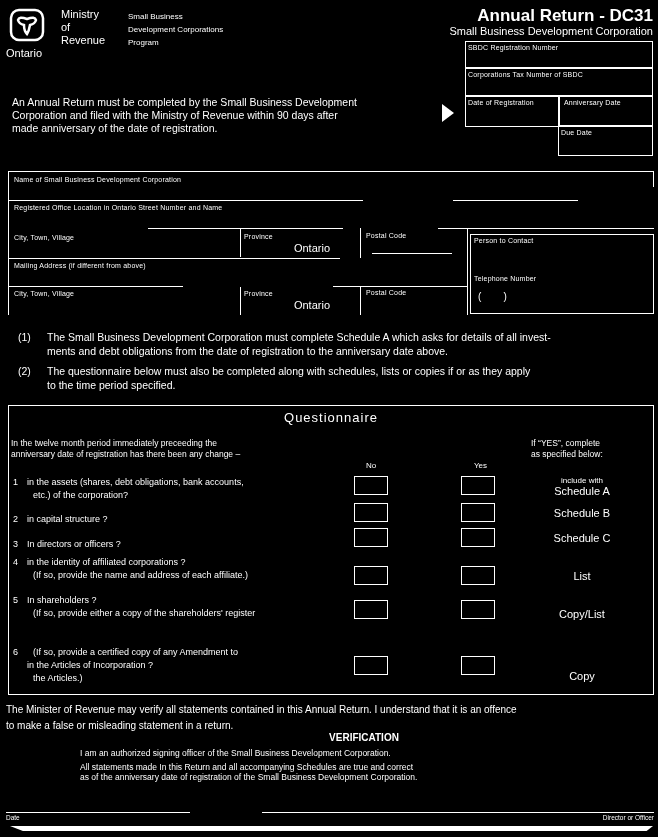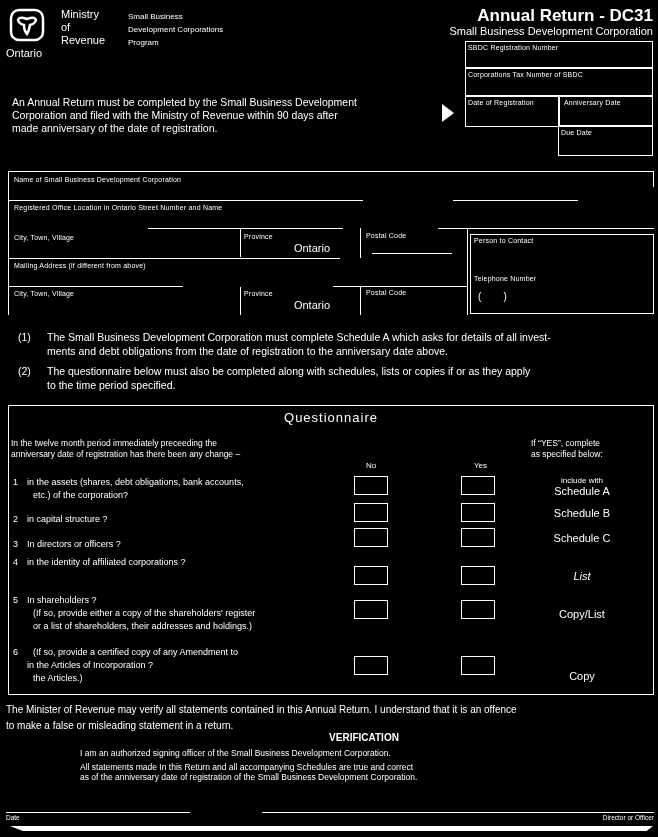--- a/index.html
+++ b/index.html
@@ -188,33 +188,33 @@
         <div class="cb" style="left: 345px; top: 0px;"></div>
         <div class="cb" style="left: 452px; top: 0px;"></div>
         <div class="sched" style="left: 513px; top: 4px;">
           <div>Schedule C</div>
         </div>
       </div>
       <div class="abs" style="left: 0px; top: 150px; width: 640px; height: 40px;">
         <div class="qtext" style="left: 4px; top: 0px;">4</div>
         <div class="qtext" style="left: 18px; top: 0px; white-space: nowrap;">
           <div>in the identity of affiliated corporations ?</div>
+          <div style="padding-left: 6px;">(If so, provide the name and address of each affiliate.)</div>
         </div>
         <div class="cb" style="left: 345px; top: 10px;"></div>
         <div class="cb" style="left: 452px; top: 10px;"></div>
-        <div class="sched" style="left: 513px; top: 14px; font-style: italic;">
+        <div class="sched" style="left: 513px; top: 14px;">
           <div>List</div>
         </div>
       </div>
       <div class="abs" style="left: 0px; top: 188px; width: 640px; height: 40px;">
         <div class="qtext" style="left: 4px; top: 0px;">5</div>
         <div class="qtext" style="left: 18px; top: 0px; white-space: nowrap;">
           <div>In shareholders ?</div>
           <div style="padding-left: 6px;">(If so, provide either a copy of the shareholders' register</div>
-          <div style="padding-left: 6px;">or a list of shareholders, their addresses and holdings.)</div>
         </div>
         <div class="cb" style="left: 345px; top: 6px;"></div>
         <div class="cb" style="left: 452px; top: 6px;"></div>
         <div class="sched" style="left: 513px; top: 14px;">
           <div>Copy/List</div>
         </div>
       </div>
       <div class="abs" style="left: 0px; top: 240px; width: 640px; height: 40px;">
         <div class="qtext" style="left: 4px; top: 0px;">6</div>
         <div class="qtext" style="left: 18px; top: 0px; white-space: nowrap;">

